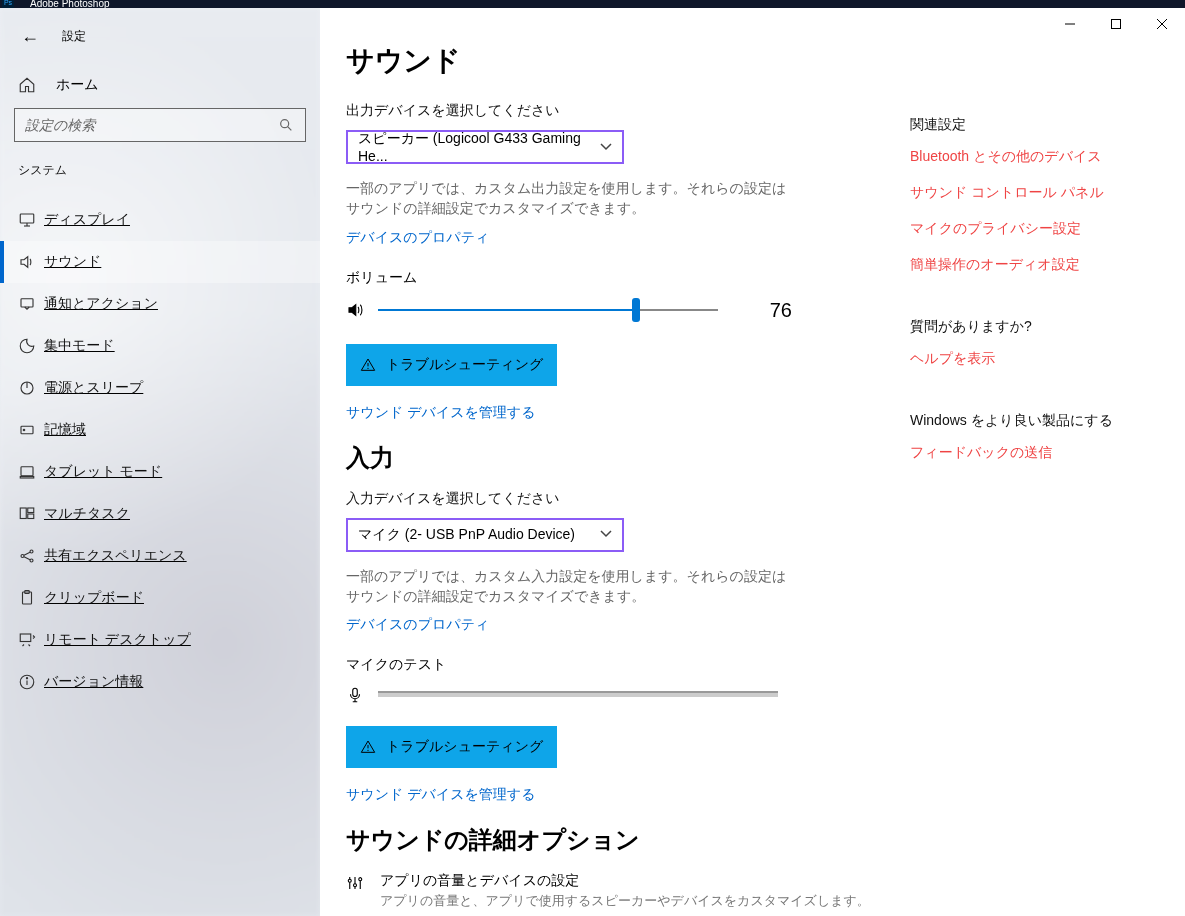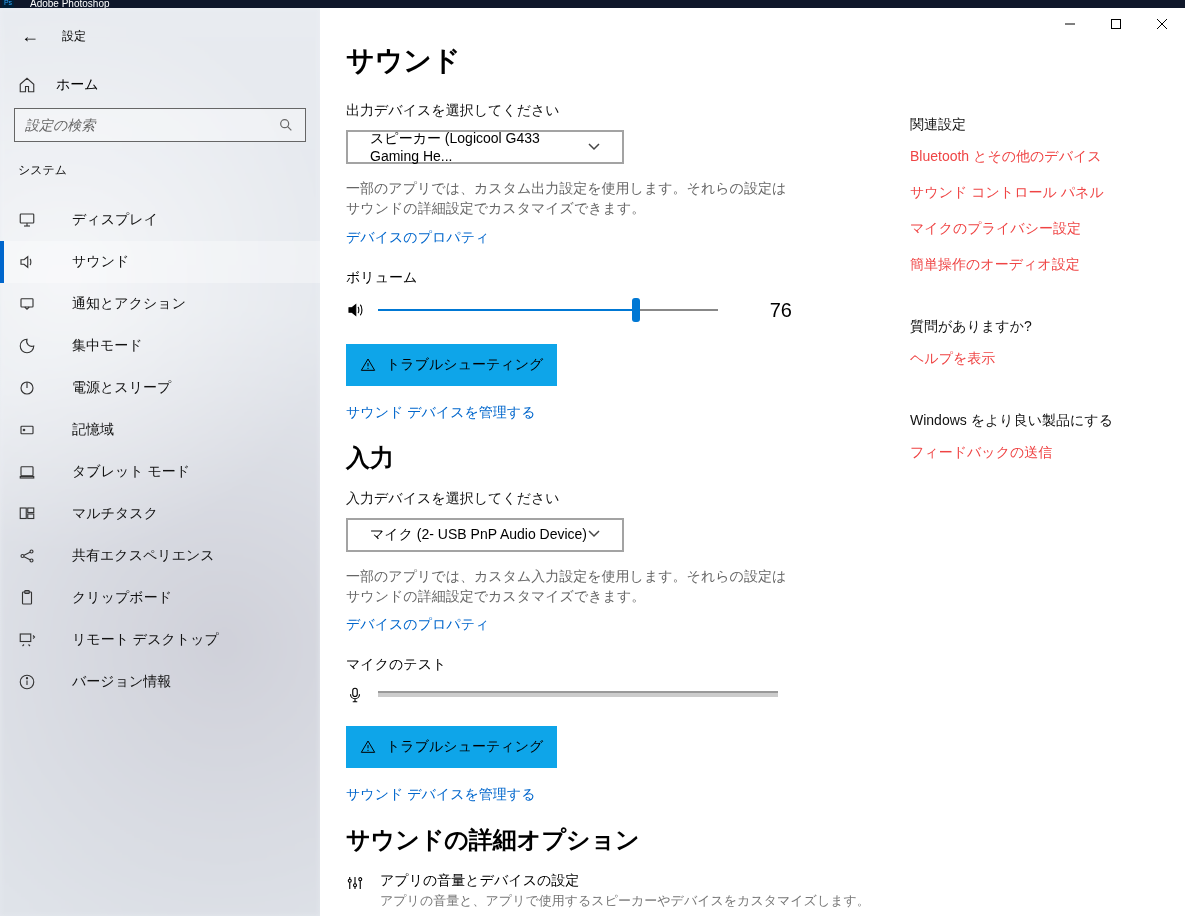--- a/index.html
+++ b/index.html
@@ -64,22 +64,23 @@
   .search-input{
     flex:1;border:none;background:transparent;font-size:14px;font-style:normal;color:#555;
   }
   .search-input::placeholder{color:#666;font-style:italic}
   .search-icon{color:#666}
   .category-label{
     font-size:12px;padding:6px 14px 6px 18px;color:#111;
   }
   .nav-list{padding-top:14px}
   .nav-item{
-    display:flex;align-items:center;gap:36px;padding:12px 18px;cursor:pointer;
+    display:flex;align-items:center;gap:8px;padding:12px 18px;cursor:pointer;
     position:relative;
+    text-decoration:underline;
   }
   .nav-item .icon-svg{color:#333}
   .nav-item-label{font-size:14px;color:#111}
   .nav-item.active{background:rgba(255,255,255,0.35)}
   .nav-item.active::before{
     content:"";position:absolute;left:0;top:0;bottom:0;width:4px;background:#0066cc;
   }
   .main{
     flex:1;display:flex;background:#fff;position:relative;
   }
@@ -89,22 +90,22 @@
   .tb-btn{width:46px;height:32px;display:flex;align-items:center;justify-content:center;cursor:pointer}
   .content{
     flex:0 0 590px;padding:34px 26px 0 26px;
   }
   .right-pane{
     flex:1;padding:34px 0 0 0;
   }
   h1.page-title{font-size:28px;font-weight:600;margin-bottom:22px}
   .section-label{font-size:14px;color:#111;margin-bottom:10px}
   .dropdown{
-    width:278px;height:34px;border:2px solid #a3a3a3;background:#fff;
-    display:flex;align-items:center;padding:0 22px;justify-content:space-between;
+    width:278px;height:34px;border:2px solid #8b5cf6;background:#fff;
+    display:flex;align-items:center;padding:0 10px;justify-content:space-between;
     font-size:14px;cursor:pointer;margin-bottom:14px;
   }
   .dropdown .chev{color:#444;font-size:10px}
   .desc-text{font-size:14px;color:#666;line-height:1.45;max-width:450px;margin-bottom:10px}
   .link{color:#0066cc;font-size:14px;cursor:pointer;margin-bottom:22px;display:inline-block}
   .link-block{display:block;margin-bottom:16px}
   .vol-label{font-size:14px;margin-bottom:12px}
   .slider-row{display:flex;align-items:center;gap:14px;margin-bottom:22px}
   .vol-icon{color:#000}
   .slider{

